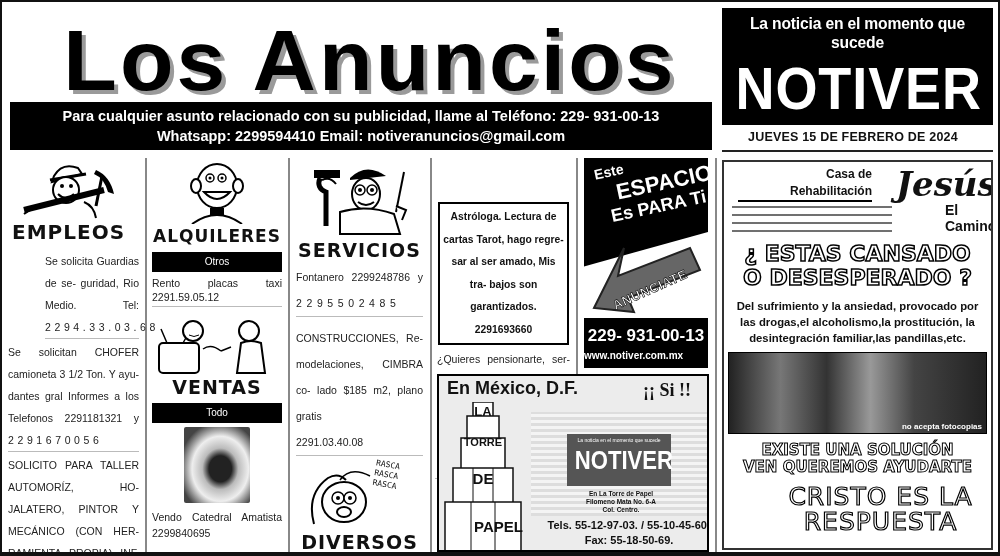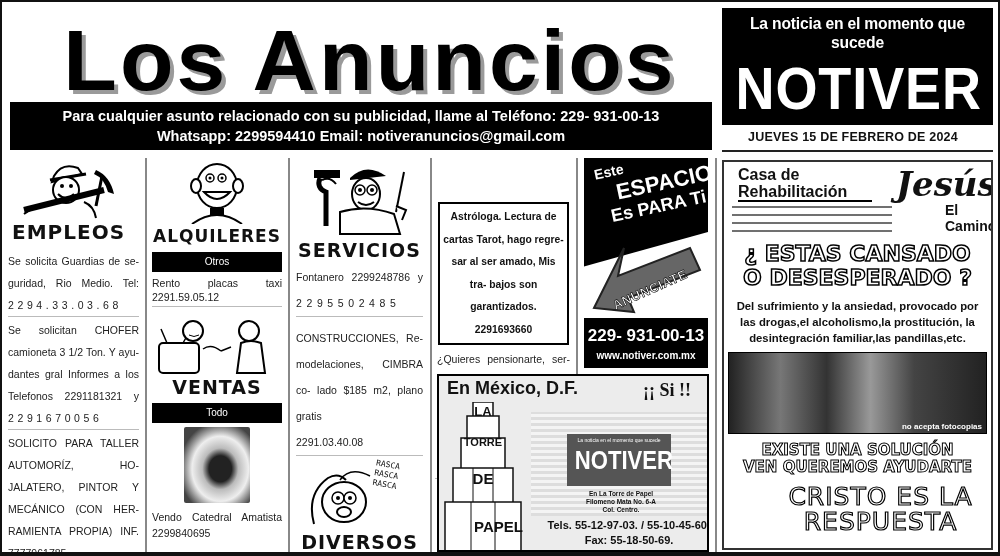--- a/index.html
+++ b/index.html
@@ -78,21 +78,21 @@
     <path d="M44 36 q8 8 16 0" stroke="#000" stroke-width="2" fill="none"></path>
     <circle cx="48" cy="28" r="2"></circle>
       <circle cx="57" cy="28" r="2"></circle>
     <path d="M10 52 l80 -20" stroke="#000" stroke-width="6"></path>
     <path d="M82 12 q14 6 18 24 l-6 -2 q-4 -14 -14 -18z" fill="#000"></path>
     <path d="M88 18 l-6 30" stroke="#000" stroke-width="3"></path>
     <path d="M30 46 q-12 4 -20 10" stroke="#000" stroke-width="2" fill="none"></path>
     <path d="M70 44 q10 4 12 16" stroke="#000" stroke-width="2" fill="none"></path>
   </svg>
   <div class="section-head" style="text-align:left; padding-left:4px; font-size:20px;">EMPLEOS</div>
-  <div style="margin-top:6px;">
+  <div style="margin-top:6px;margin-left:37px;">
     <div class="ad-text">Se solicita Guardias de se- guridad, Rio Medio. Tel:</div>
     <div class="ad-text spaced ad-sep">2294.33.03.68</div>
   </div>
   <div>
     <div class="ad-text">Se solicitan CHOFER camioneta 3 1/2 Ton. Y ayu- dantes gral Informes a los Telefonos 2291181321 y</div>
     <div class="ad-text spaced ad-sep">2291670056</div>
   </div>
   <div>
     <div class="ad-text">SOLICITO PARA TALLER AUTOMORÍZ, HO- JALATERO, PINTOR Y MECÁNICO (CON HER- RAMIENTA PROPIA) INF.</div>
     <div class="ad-text last">7777961785</div>
@@ -193,21 +193,21 @@
     <div style="font-size:14px;">Este</div>
     <div style="font-size:22px; margin-left:18px;">ESPACIO</div>
     <div style="font-size:18px; margin-left:8px;">Es PARA Ti</div>
   </div>
   <div style="position:absolute; left:0; top:74px; width:124px; height:86px; background:#fff; clip-path:polygon(0 40%, 100% 0, 100% 100%, 0 100%);"></div>
   <svg width="124" height="80" viewBox="0 0 124 80" style="position:absolute; left:0; top:84px;">
     <path d="M40 6 l-30 60 l40 4 l-6 -14 l72 -28 l-10 -22 l-72 28z" fill="#666" stroke="#222" stroke-width="2"></path>
   </svg>
   <div style="position:absolute; left:26px; top:124px; transform:rotate(-24deg); font-weight:900; font-size:13px; color:#fff; -webkit-text-stroke:0.6px #000; letter-spacing:0.5px;">ANUNCIATE</div>
   <div style="position:absolute; left:0; top:168px; width:124px; text-align:center; font-weight:900; font-size:17px;">229- 931-00-13</div>
-  <div style="position:absolute; left:0; top:192px; width:124px; text-align:center; font-weight:bold; font-size:10px;">www.notiver.com.mx</div>
+  <div style="position:absolute; left:0; top:192px; width:124px; font-weight:bold; font-size:10px;">www.notiver.com.mx</div>
 </div>
 
 <div class="torre">
   <div style="position:absolute; left:8px; top:2px; font-weight:900; font-size:18px;">En México, D.F.</div>
   <div style="position:absolute; left:204px; top:4px; font-weight:900; font-size:18px;font-family:Liberation Serif, serif;">¡¡ Si !!</div>
   <svg width="80" height="150" viewBox="0 0 80 150" style="position:absolute; left:4px; top:26px;">
     <path d="M30 0 h20 v14 h-20z M24 14 h32 v22 h-32z M18 36 h44 v30 h-44z M10 66 h60 v34 h-60z M2 100 h76 v50 h-76z" fill="#fff" stroke="#111" stroke-width="1.5"></path>
     <path d="M28 100 v50 M52 100 v50 M30 66 v34 M50 66 v34" stroke="#111" stroke-width="1"></path>
   </svg>
   <div style="position:absolute; left:4px; top:28px; width:80px; text-align:center; font-weight:bold; font-size:13px;">LA</div>
@@ -225,21 +225,21 @@
       <div>Col. Centro.</div>
     </div>
   </div>
   <div style="position:absolute; left:92px; top:142px; width:176px; text-align:right; font-weight:bold; font-size:11px; line-height:15px;">
     <div>Tels. 55-12-97-03. / 55-10-45-60</div>
     <div style="text-align:center; padding-left:20px;">Fax: 55-18-50-69.</div>
   </div>
 </div>
 
 <div class="jesus">
-  <div style="position:absolute; left:14px; top:4px; width:134px; text-align:left; font-weight:bold; font-size:16px; line-height:17px;">
+  <div style="position:absolute; left:14px; top:4px; width:134px; text-align:right; font-weight:bold; font-size:12px; line-height:17px;">
     <div>Casa de</div>
     <div style="border-bottom:2px solid #000;">Rehabilitación</div>
   </div>
   <div style="position:absolute; left:8px; top:44px; width:160px; height:26px; background:repeating-linear-gradient(0deg, #333 0 2px, #fff 2px 8px); opacity:0.7;"></div>
   <div style="position:absolute; left:172px; top:4px; font-family:'DejaVu Serif', serif; font-style:italic; font-weight:bold; font-size:34px; line-height:36px;">Jesús</div>
   <div style="position:absolute; left:178px; top:40px; font-weight:bold; font-size:14px;padding-left:43px;">El Camino</div>
   <div class="outline-text" style="position:absolute; left:0; top:80px; width:267px; font-size:22px; line-height:24px;">
     <div>¿ ESTAS CANSADO</div>
     <div>O DESESPERADO ?</div>
   </div>

